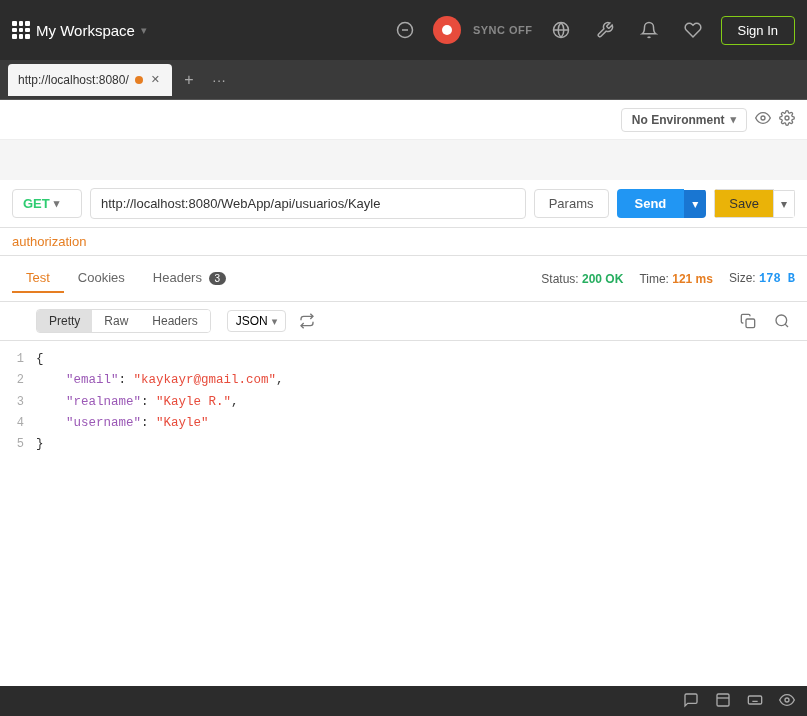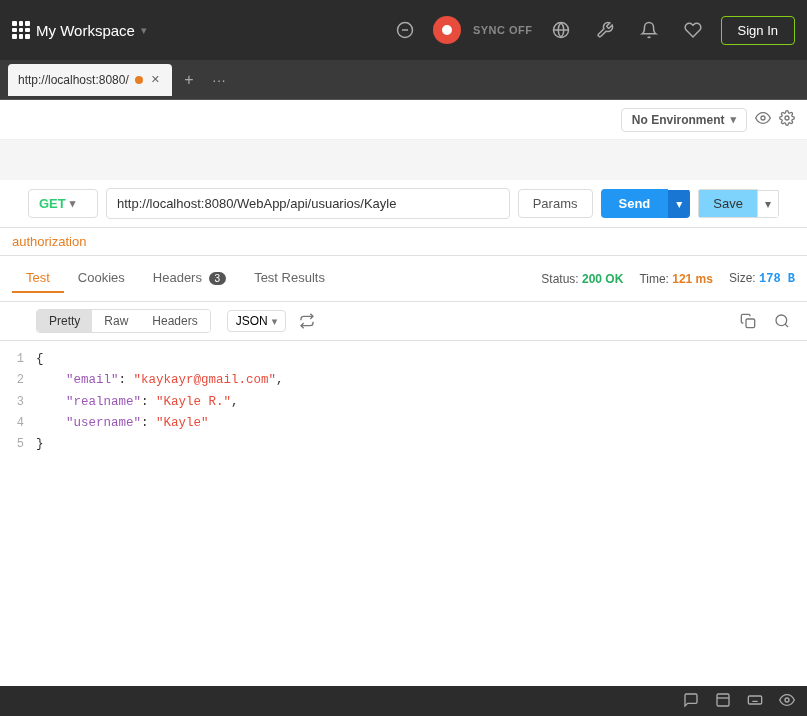--- a/index.html
+++ b/index.html
@@ -145,21 +145,21 @@
       font-size: 12px;
       color: #555;
       cursor: pointer;
       background: #fff;
       font-weight: bold;
     }
 
     
     .request-area {
       background: #fff;
-      padding: 8px 28px;
+      padding: 8px 12px;
       border-bottom: 1px solid #e0e0e0;
       margin-top: 40px;
     }
     .request-row {
       display: flex;
       align-items: center;
       gap: 8px;
     }
     .method-select {
       display: flex;
@@ -219,21 +219,21 @@
     }
     .save-btn {
       display: flex;
       align-items: center;
       gap: 0;
       border-radius: 4px;
       overflow: hidden;
     }
     .save-main {
       border: 1px solid #ddd;
-      background: #7dd3fc;
+      background: #eab308;
       padding: 6px 14px;
       font-size: 13px;
       cursor: pointer;
       color: #333;
     }
     .save-arrow {
       border: 1px solid #ddd;
       border-left: none;
       background: #fff;
       padding: 6px 7px;
@@ -526,21 +526,20 @@
     <a class="auth-link">authorization</a>
   </div>
 
   <div class="response-area">
 
     <div class="response-header">
       <div class="response-tabs">
         <div class="resp-tab active">Test</div>
         <div class="resp-tab">Cookies</div>
         <div class="resp-tab">Headers <span class="resp-badge">3</span></div>
-        <div class="resp-tab">Test Results</div>
       </div>
       <div class="status-info">
         <span>Status: <span class="status-ok">200 OK</span></span>
         <span>Time: <span class="status-time">121 ms</span></span>
         <span>Size: <span class="status-size">178 B</span></span>
       </div>
     </div>
 
     <div class="format-bar">
       <div style="display:flex; align-items:center; gap:8px;padding-left:24px;">

